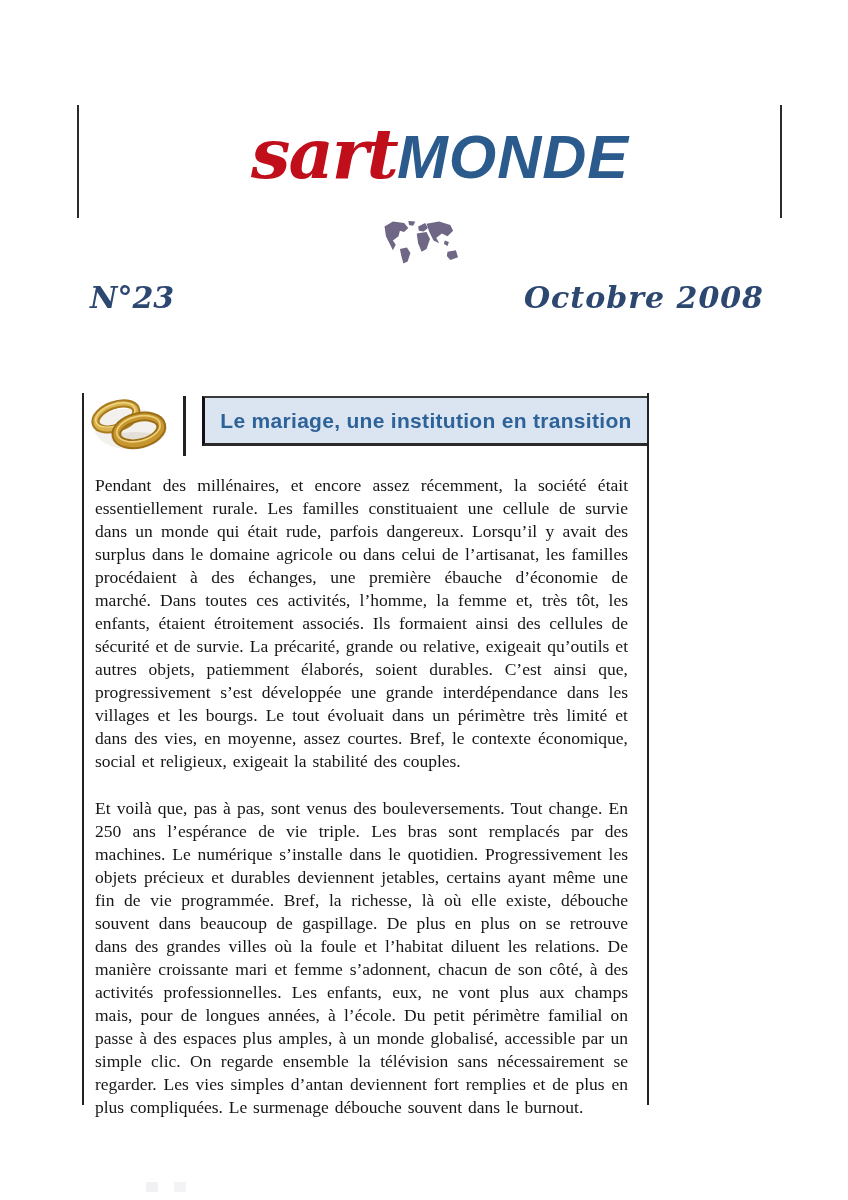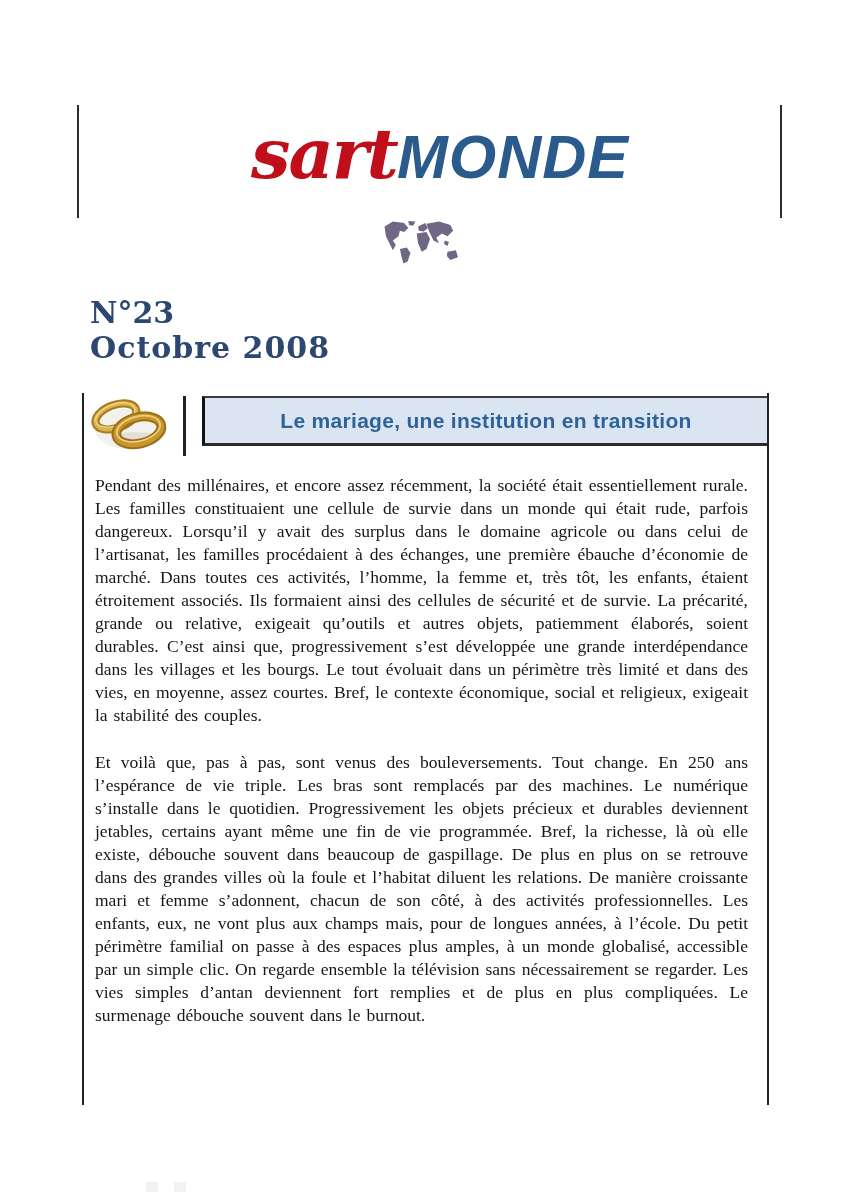--- a/index.html
+++ b/index.html
@@ -54,40 +54,40 @@
     top: 219px;
     left: 50%;
     transform: translateX(-52%);
     width: 84px;
     height: 50px;
   }
 
   
   .issue-row {
     position: absolute;
-    top: 295px;
+    top: 280px;
     left: 90px;
     right: 84px;
     display: flex;
     justify-content: space-between;
     align-items: baseline;
     font-family: "DejaVu Serif", serif;
+    font-style: italic;
     font-weight: bold;
     font-size: 30px;
     color: #2c4770;
-    flex-direction: column;
   }
   .issue-date { letter-spacing: 1px; }
 
   
   .article {
     position: absolute;
     top: 393px;
     left: 82px;
-    width: 687px;
+    width: 567px;
     height: 712px;
     border-left: 2px solid #222222;
     border-right: 2px solid #222222;
     box-sizing: border-box;
     background: #ffffff;
   }
 
   .article-header {
     position: relative;
     height: 64px;

